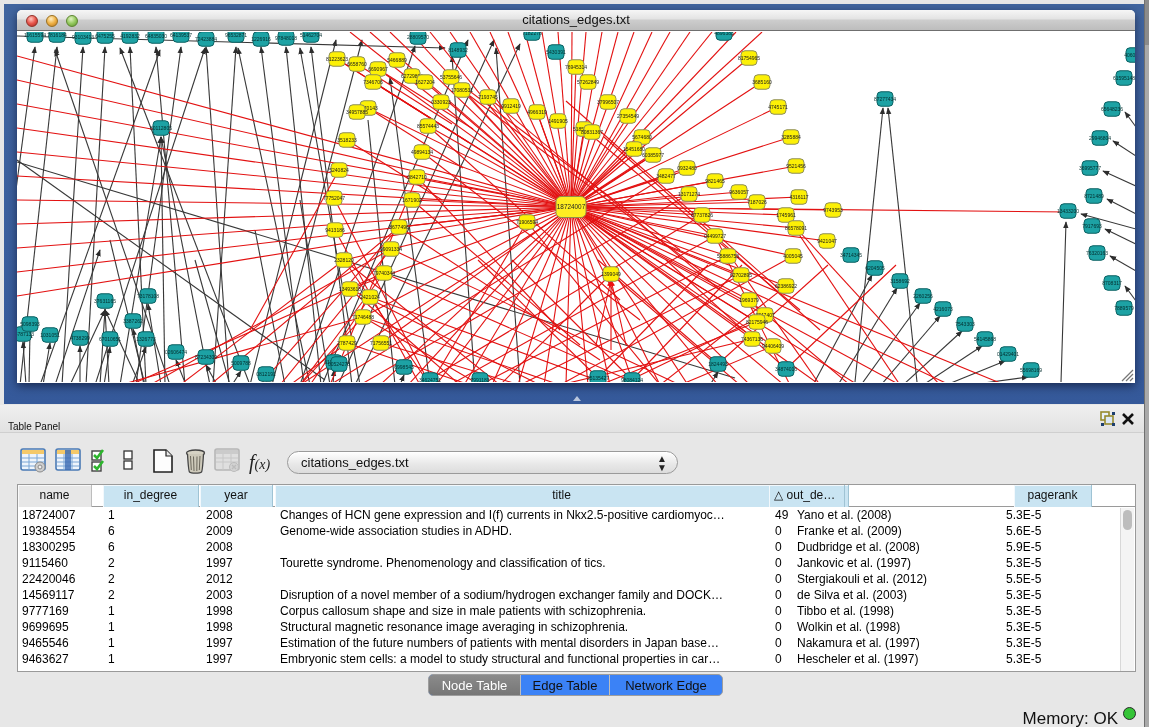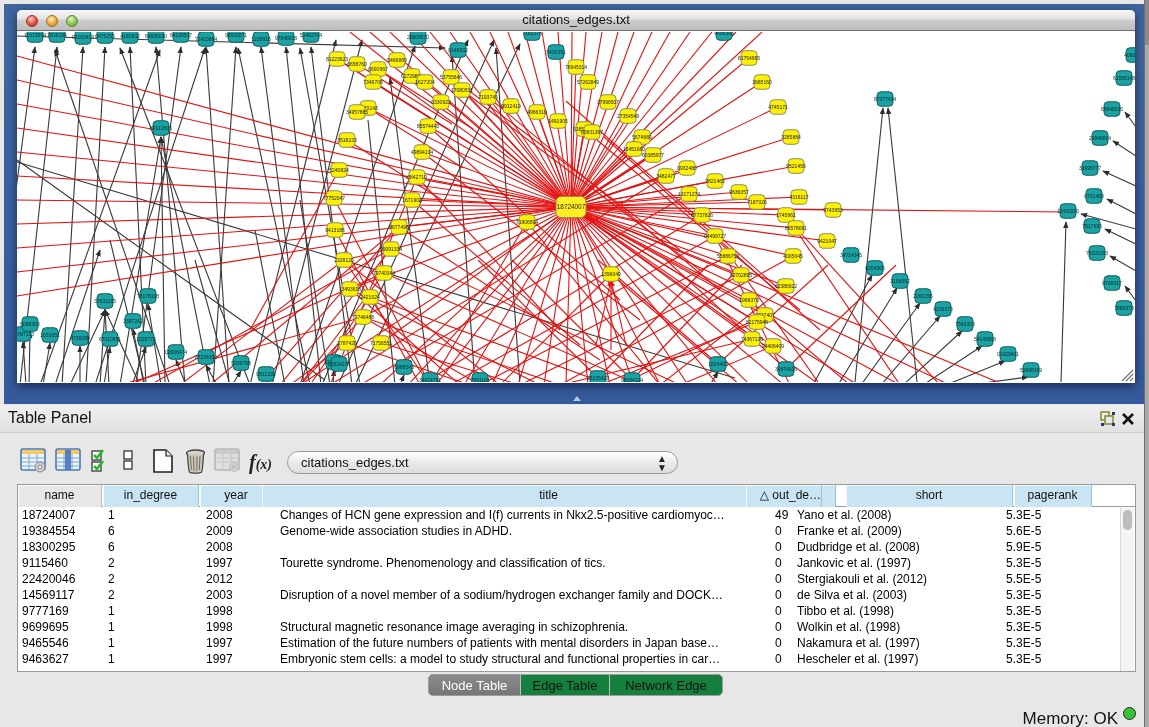--- a/index.html
+++ b/index.html
@@ -6,40 +6,40 @@
 #desk{position:absolute;left:4px;top:4px;width:1145px;height:400px;background:linear-gradient(180deg,#41659f 0%,#3b5f9e 60%,#35599a 100%)}
 #lgray{position:absolute;left:0;top:0;width:4px;height:404px;background:#e7e7e7}
 #tgray{position:absolute;left:0;top:0;width:1149px;height:4px;background:#e7e7e7}
 #win{position:absolute;left:17px;top:10px;width:1118px;height:373px;border-radius:5px 5px 0 0;box-shadow:0 3px 10px rgba(0,0,20,.55);background:#fff}
 #tbar{position:absolute;left:0;top:0;width:100%;height:21px;border-radius:5px 5px 0 0;background:linear-gradient(180deg,#f6f6f6 0%,#e3e3e3 45%,#cdcdcd 50%,#bdbdbd 100%);border-bottom:1px solid #6f6f6f}
 #tbar .t{text-align:center;font-size:13px;line-height:20px;color:#111}
 .tl{position:absolute;top:5px;width:12px;height:12px;border-radius:50%;box-sizing:border-box}
 #canvas{position:absolute;left:0;top:22px;width:1118px;height:350px;background:#fff;overflow:hidden}
 #panel{position:absolute;left:0;top:404px;width:1144px;height:323px;background:#e7e7e7}
 #phead{position:absolute;left:0;top:1px;width:100%;height:28px;background:linear-gradient(180deg,#efefef,#e2e2e2);border-bottom:1px solid #cfcfcf}
-#phead .t{position:absolute;left:8px;top:4px;font-size:16px;color:#111}
+#phead .t{position:absolute;left:8px;top:16px;font-size:10px;color:#111}
 .ti{position:absolute;top:0}
 #tools{position:absolute;left:0;top:44px;width:100%;height:32px}
-.fx{font-family:"Liberation Serif",serif;font-size:17px;font-weight:bold;color:#222;top:3px}
+.fx{font-family:"Liberation Serif",serif;font-size:17px;font-weight:normal;color:#222;top:3px}
 .fx i{font-size:20px}
 .fx span{font-size:14px;font-style:italic}
 #combo{position:absolute;left:287px;top:3px;width:391px;height:23px;border:1px solid #9a9a9a;border-radius:12px;background:linear-gradient(180deg,#ffffff,#e9e9e9 55%,#dcdcdc);box-shadow:inset 0 1px 0 #fff}
 #combo .t{position:absolute;left:13px;top:3px;font-size:13px;color:#111}
 #combo .ar{position:absolute;right:10px;top:2px;font-size:10px;color:#222;line-height:9px;text-align:center}
 #tblbox{position:absolute;left:17px;top:80px;width:1119px;height:188px;background:#fff;border:1px solid #9a9a9a}
 #thead{position:absolute;left:0;top:0;width:1117px;height:22px;background:#fff;border-bottom:1px solid #9a9a9a}
 .th{position:absolute;top:0;height:22px;font-size:12px;color:#111;text-align:center;line-height:21px;background:#c9e4f2;border-right:1px solid #9fc3d4;box-shadow:inset 1px 1px 0 rgba(255,255,255,.75)}
 #rowsbox{position:absolute;left:0;top:22px;width:1103px;height:164px;overflow:hidden;background:#fff}
 .tr{position:relative;height:16px;font-size:12px;color:#000;white-space:nowrap}
 .tr div{position:absolute;top:1px}
 .c0{left:4px}.c1{left:90px}.c2{left:188px}.c3{left:262px}.c4{left:757px}
 .c5{left:779px;width:169px;text-align:left}.c6{left:988px}
 #vsb{position:absolute;right:1px;top:23px;width:14px;height:163px;background:#f4f4f4;border-left:1px solid #d8d8d8}
 #vsb .th2{position:absolute;left:2px;top:2px;width:9px;height:20px;border-radius:5px;background:#bdbdbd}
-#tabs{position:absolute;left:428px;top:270px;height:22px;border:1px solid #9d9d9d;border-radius:5px;background:#15803d;overflow:hidden;display:flex}
+#tabs{position:absolute;left:428px;top:270px;height:22px;border:1px solid #9d9d9d;border-radius:5px;background:#3b82f6;overflow:hidden;display:flex}
 #tabs .sg{height:22px;font-size:13px;text-align:center;line-height:21px;color:#111}
 #tabs .sel{background:linear-gradient(180deg,#8b8b8b,#747474);color:#fff}
 #tabs .sep{width:1px;background:#bdbdbd}
 #status{position:absolute;right:26px;top:305px;font-size:17px;color:#111}
 #lamp{position:absolute;right:8px;top:303px;width:13px;height:13px;border-radius:50%;background:#35c437;border:1.5px solid #2a2a2a}
 #rstrip{position:absolute;right:0;top:0;width:5px;height:727px;background:#a9a9a9;border-left:1px solid #6f6f6f}
 #rstrip .d{position:absolute;left:0;top:0;width:5px;height:45px;background:#8b8b8b}
 #splitarrow{position:absolute;left:573px;top:396px;width:0;height:0;border-left:4px solid transparent;border-right:4px solid transparent;border-bottom:5px solid #b9c6dd}
 </style></head><body>
 <div id="stage">
@@ -679,26 +679,25 @@
             <path d="M18 17l4 4M22 17l-4 4" stroke="#9a9a9a" stroke-width="1.4"></path>
           </svg></div>
         <div class="ti fx" style="left:249px"><i>f</i><span>(x)</span></div>
     <div id="combo">
           <div class="t">citations_edges.txt</div>
           <div class="ar">▲<br>▼</div>
         </div>
   </div>
   <div id="tblbox">
     <div id="thead">
-      <div class="th" style="left:0;width:84px;background:#e7e7e7;border-right:1px solid #bdbdbd">name</div>
+      <div class="th" style="left:0;width:74px;background:#e7e7e7;border-right:1px solid #bdbdbd">name</div>
       <div class="th" style="left:85px;width:96px">in_degree</div>
       <div class="th" style="left:182px;width:73px">year</div>
-      <div class="th" style="left:244px;width:574px">title</div>
-      <div class="th" style="left:728px;width:76px;text-align:right;padding-left:5px">△ out_de…</div>
-      <div class="th" style="left:828px;width:167px">short</div>
+      <div class="th" style="left:257px;width:574px">title</div>
+      <div class="th" style="left:751px;width:76px;text-align:left;padding-left:5px">△ out_de…</div>
       <div class="th" style="left:996px;width:78px">pagerank</div>
     </div>
     <div id="rowsbox">
           <div class="tr">
             <div class="c0">18724007</div>
             <div class="c1">1</div>
             <div class="c2">2008</div>
             <div class="c3">Changes of HCN gene expression and I(f) currents in Nkx2.5-positive cardiomyoc…</div>
             <div class="c4">49</div>
             <div class="c5">Yano et al. (2008)</div>
@@ -744,20 +743,21 @@
             <div class="c2">2003</div>
             <div class="c3">Disruption of a novel member of a sodium/hydrogen exchanger family and DOCK…</div>
             <div class="c4">0</div>
             <div class="c5">de Silva et al. (2003)</div>
             <div class="c6">5.3E-5</div>
           </div>
           <div class="tr">
             <div class="c0">9777169</div>
             <div class="c1">1</div>
             <div class="c2">1998</div>
+            <div class="c3">Corpus callosum shape and size in male patients with schizophrenia.</div>
             <div class="c4">0</div>
             <div class="c5">Tibbo et al. (1998)</div>
             <div class="c6">5.3E-5</div>
           </div>
           <div class="tr">
             <div class="c0">9699695</div>
             <div class="c1">1</div>
             <div class="c2">1998</div>
             <div class="c3">Structural magnetic resonance image averaging in schizophrenia.</div>
             <div class="c4">0</div>

